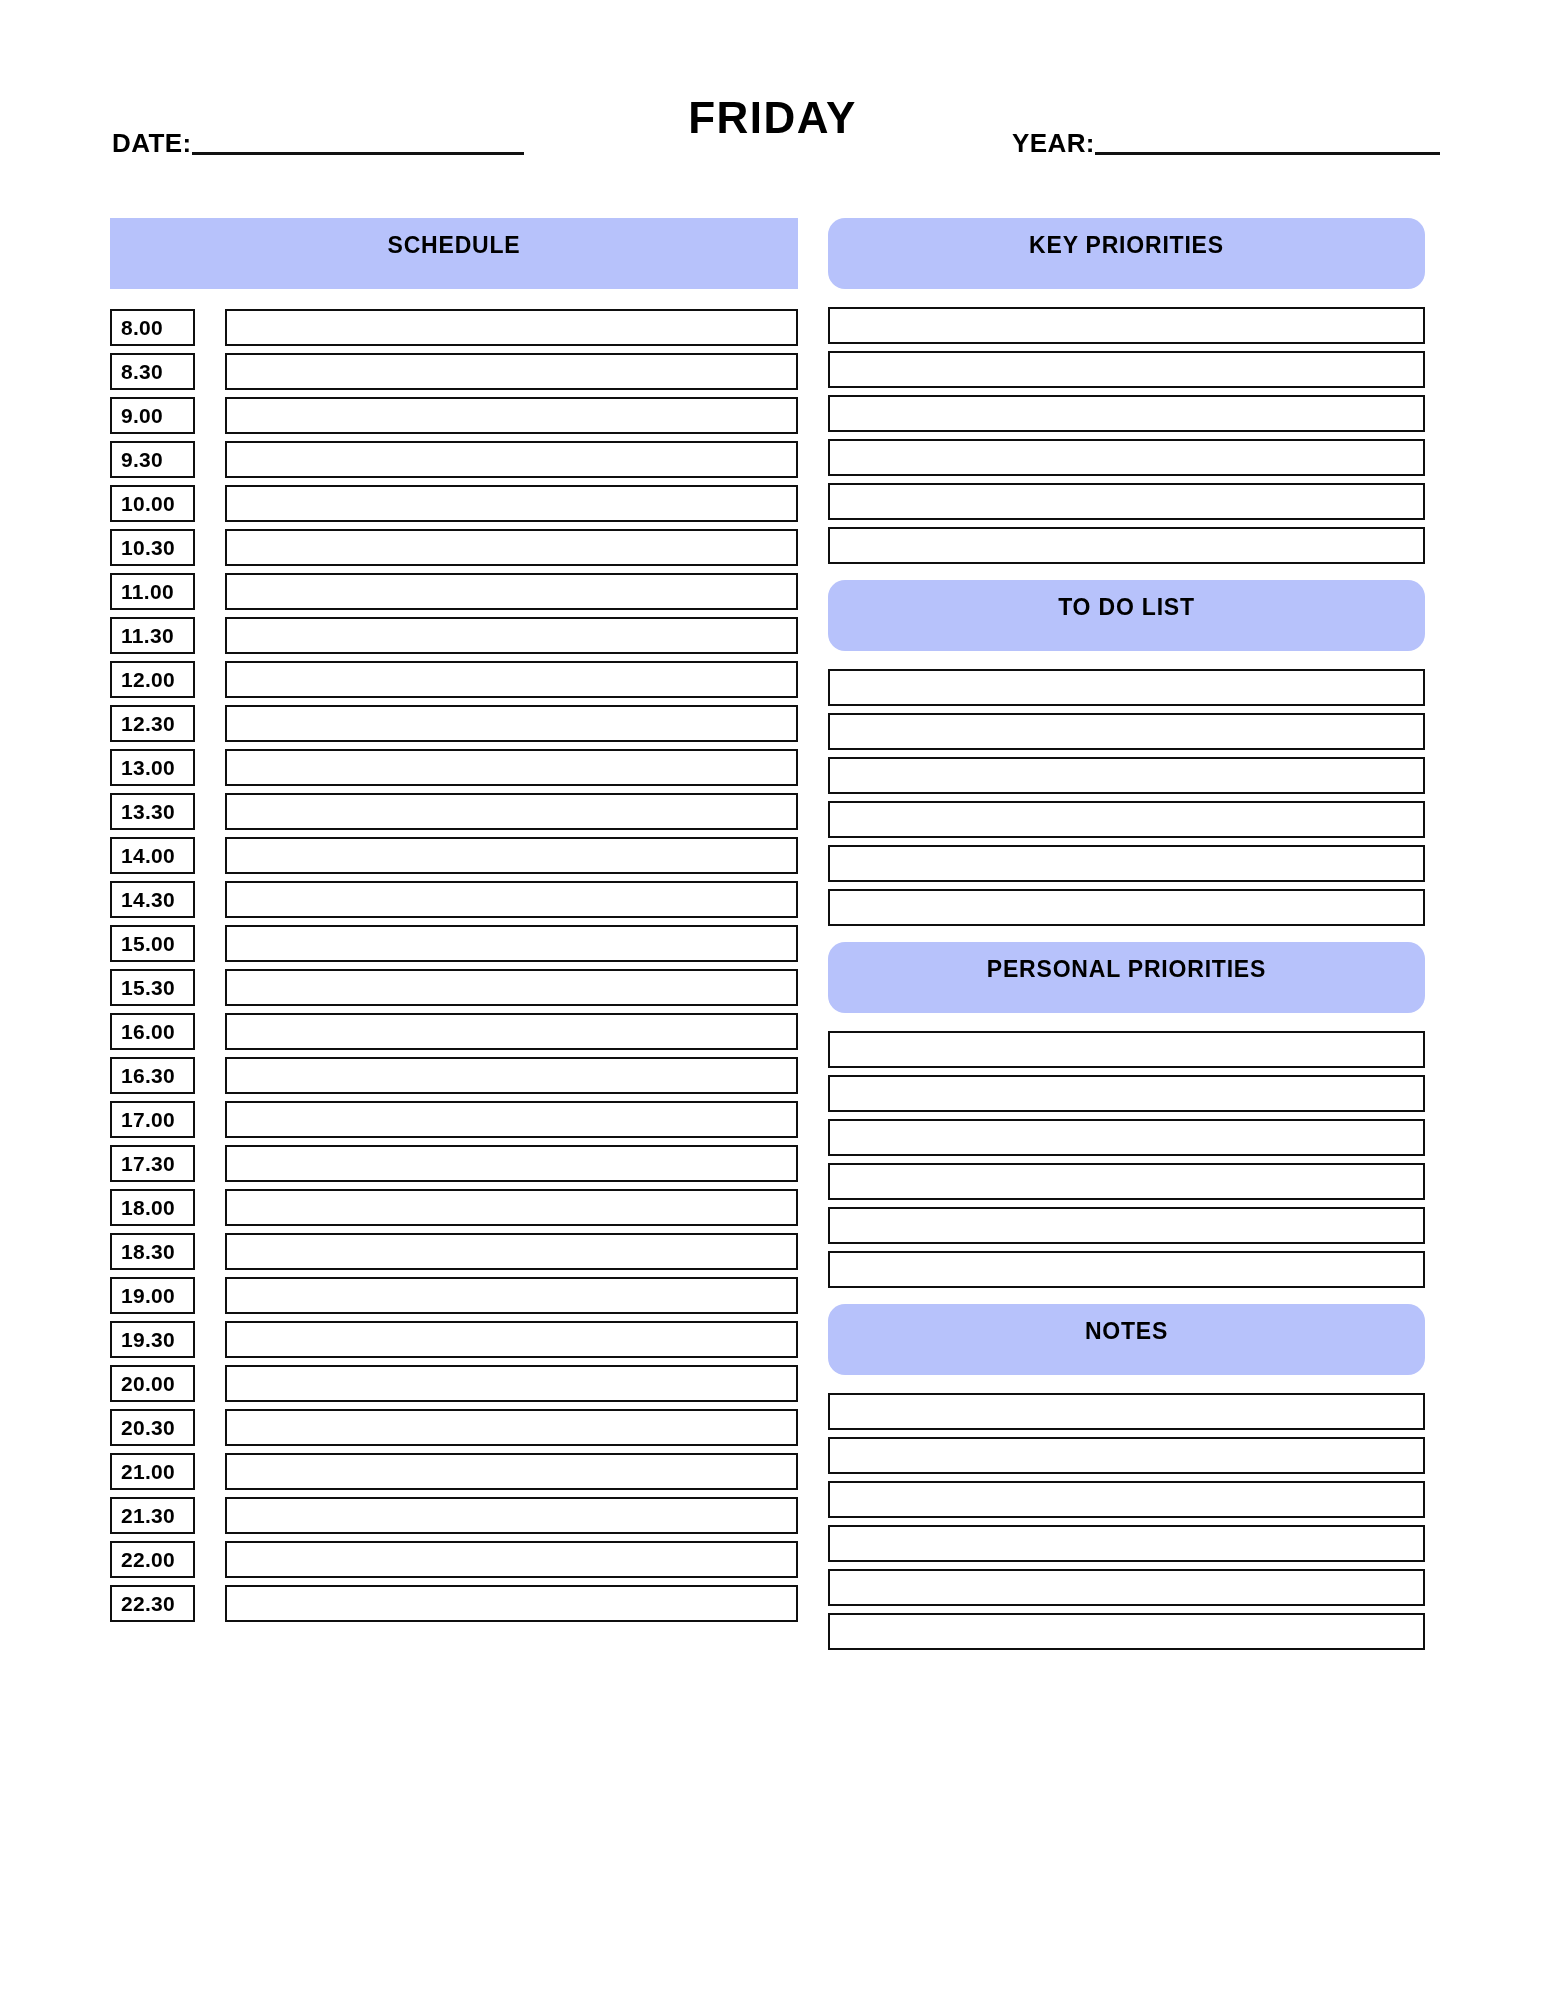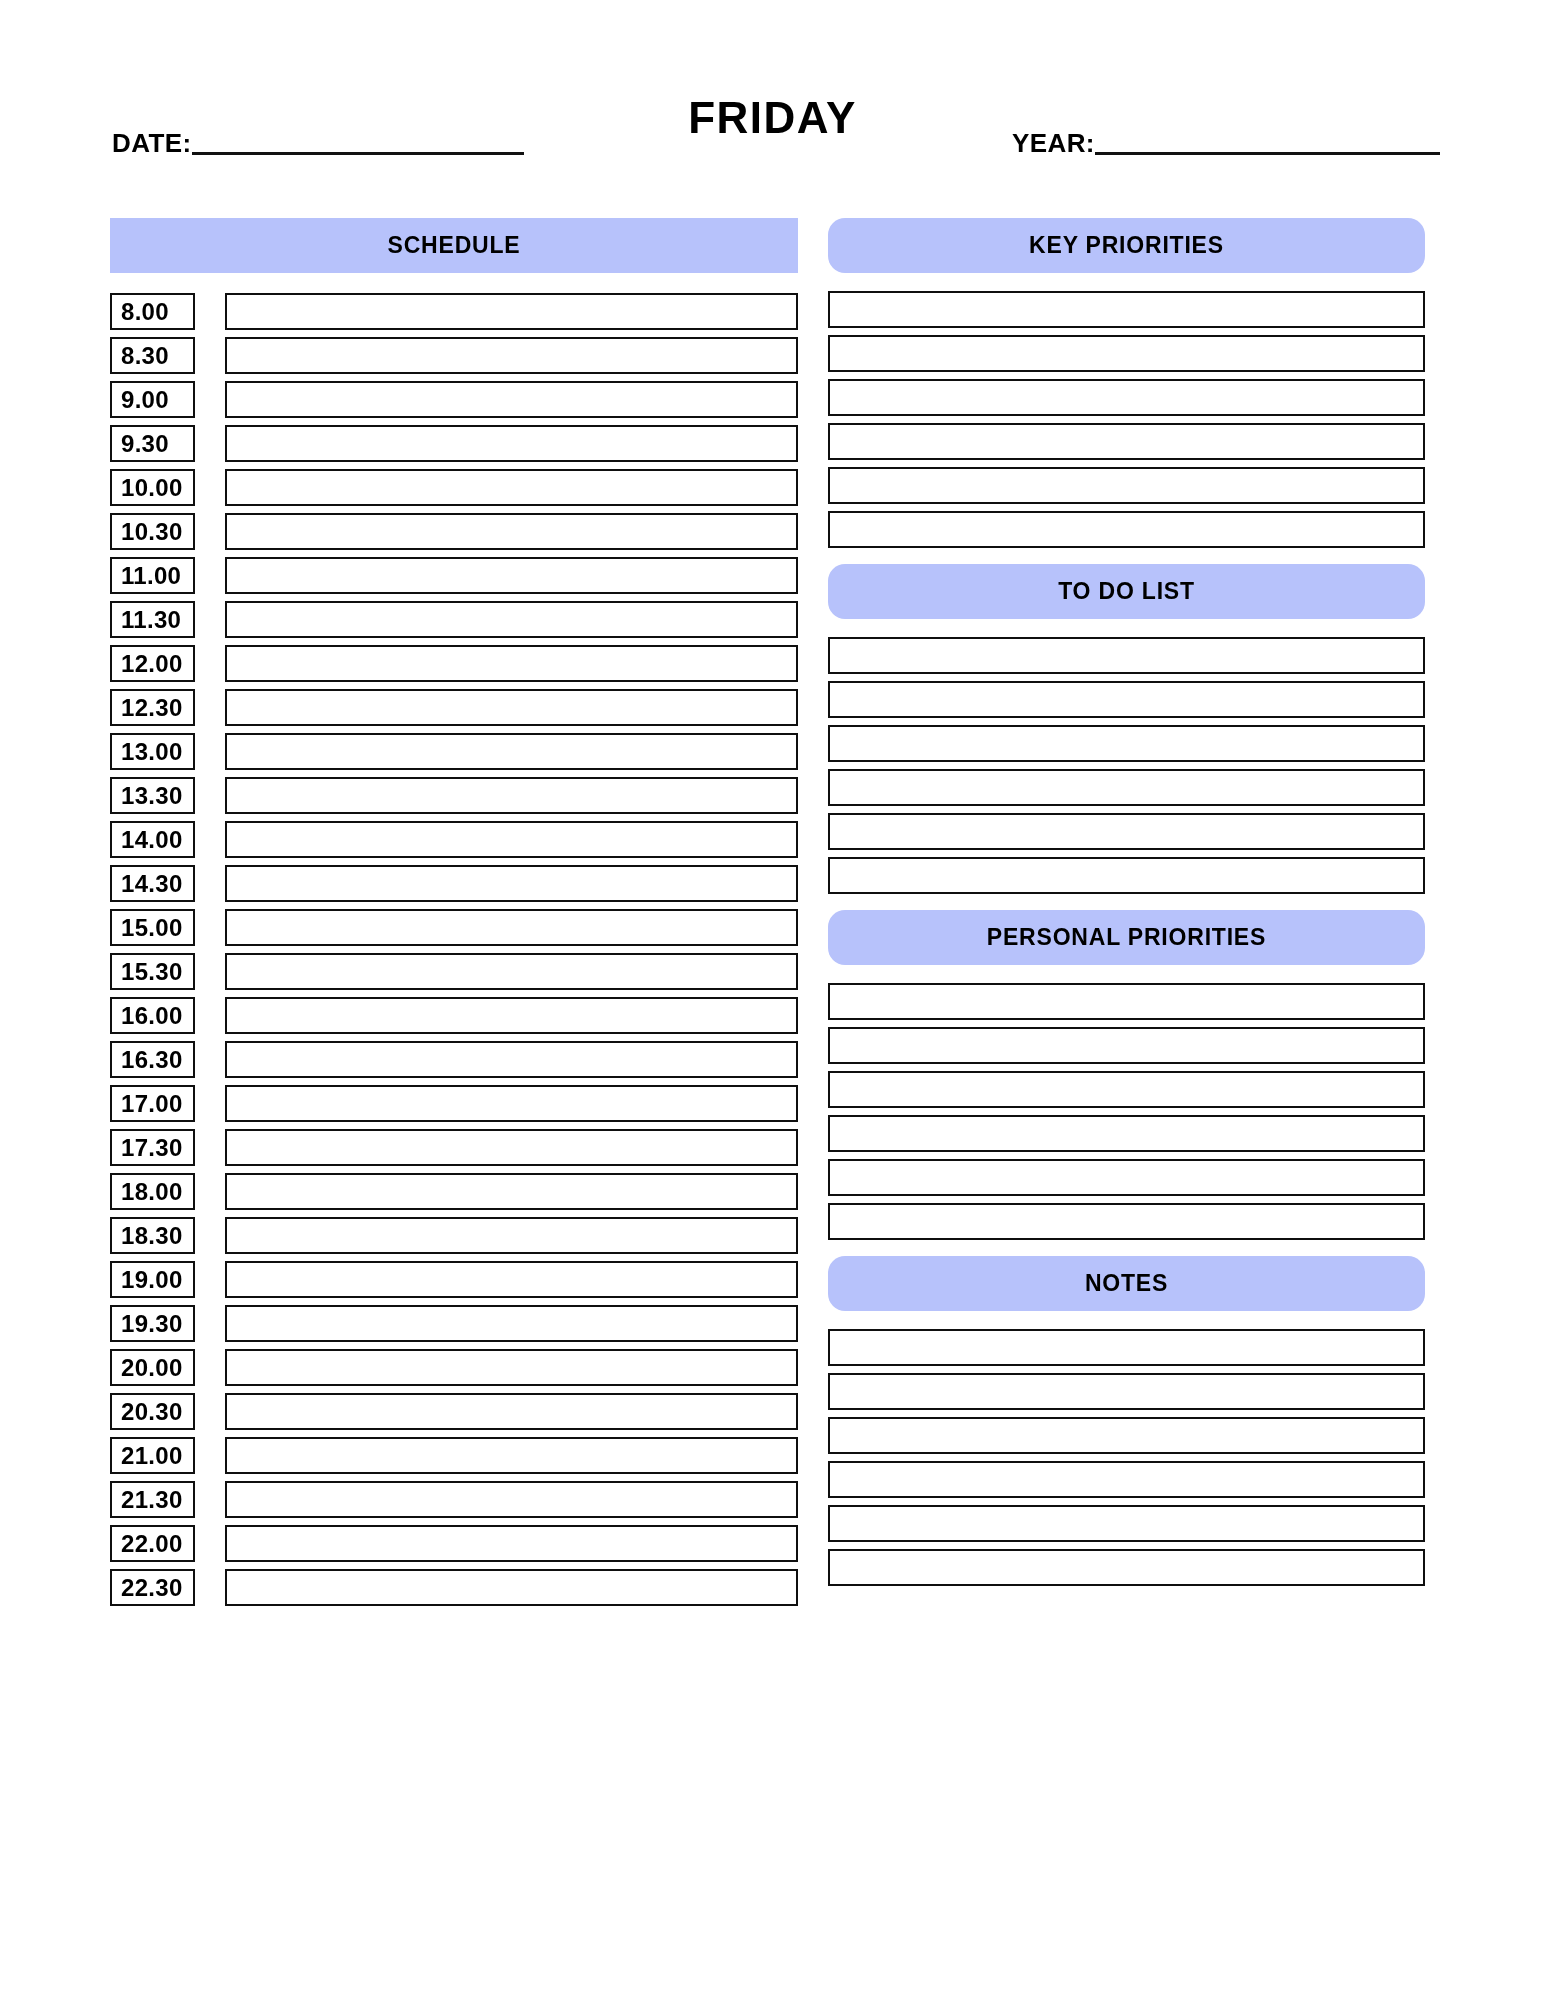--- a/index.html
+++ b/index.html
@@ -88,41 +88,41 @@
   }
 
   
   .banner {
     background: #b7c2fb;
     text-align: center;
     font-size: 23px;
     font-weight: 700;
     letter-spacing: 0.8px;
     line-height: 55px;
-    height: 55px;
+    height: 71px;
     white-space: nowrap;
   }
 
   .banner-schedule { margin-bottom: 20px; }
   .banner-right    { margin-bottom: 18px; border-radius: 17px; }
   .banner-gap      { margin-top: 16px; }
 
   
   .sched-row {
     display: flex;
     align-items: stretch;
     height: 37px;
     margin-bottom: 7px;
   }
 
   .time-cell {
     width: 85px;
     flex: 0 0 85px;
     border: 2px solid #0f0f0f;
-    font-size: 24px;
+    font-size: 21px;
     font-weight: 700;
     line-height: 33px;
     padding-left: 9px;
     letter-spacing: 0.3px;
     background: #ffffff;
   }
 
   .write-cell {
     flex: 1 1 auto;
     margin-left: 30px;

